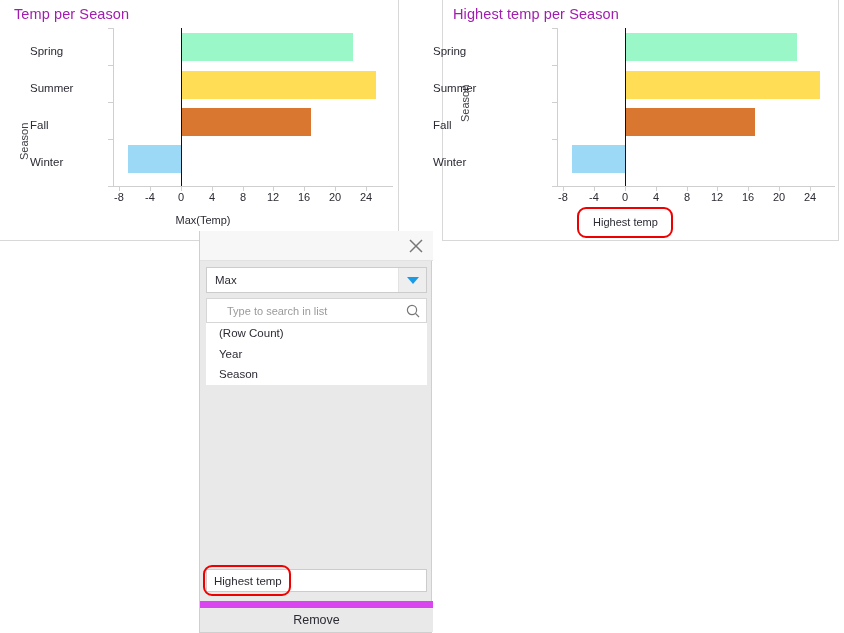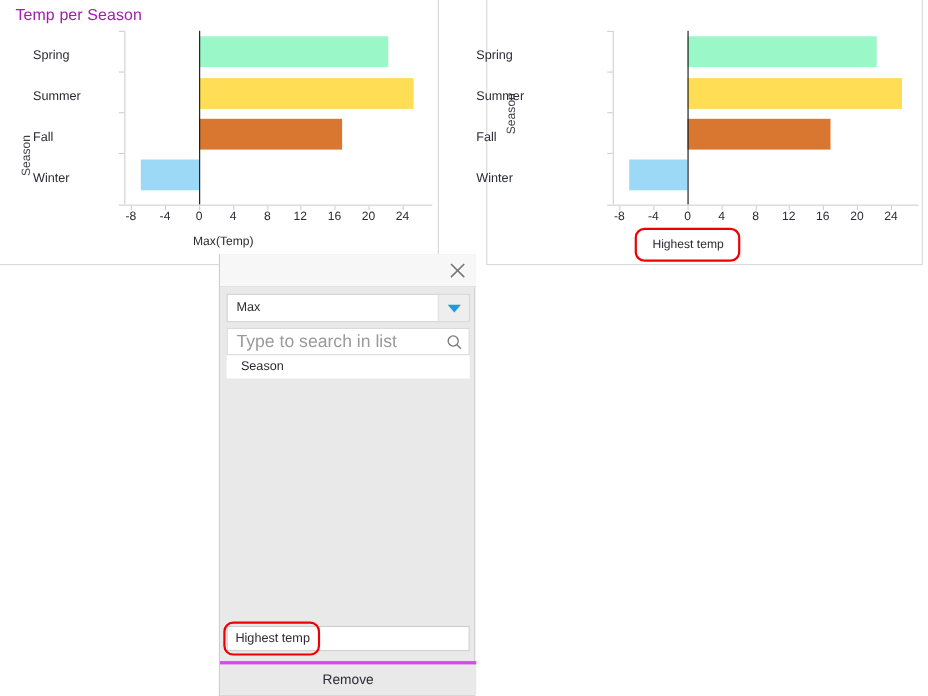--- a/index.html
+++ b/index.html
@@ -140,22 +140,22 @@
 
   .search-box {
     position: absolute;
     left: 6px; top: 67px;
     width: 221px; height: 25px;
     background: #ffffff;
     border: 1px solid #d6d6d6;
     display: flex; align-items: center;
   }
   .search-placeholder {
-    font-size: 16px; color: #9a9a9a;
-    padding-left: 8px; flex: 1;
+    font-size: 11px; color: #9a9a9a;
+    padding-left: 20px; flex: 1;
     white-space: nowrap;
   }
   .search-icon { width: 26px; display:flex; align-items:center; justify-content:center; }
   .list-items {
     position: absolute;
     left: 6px; top: 92px;
     width: 221px;
   }
   .list-item {
     position: relative;
@@ -183,21 +183,21 @@
     border: 1px solid #cccccc;
     display: flex; align-items: center;
     padding-left: 7px;
     font-size: 11.5px;
     color: #2b2b34;
   }
   .remove-bar {
     position: absolute;
     left: 0; bottom: 0;
     width: 233px; height: 31px;
-    border-top: 3px solid #d946ef;
+    border-top: 7px solid #d946ef;
     background: #e9e9e9;
     display: flex; align-items: center; justify-content: center;
     font-size: 12.5px;
     color: #2b2b34;
     cursor: pointer;
   }
 </style>
 </head>
 <body>
 
@@ -247,20 +247,21 @@
       <div class="x-tick-label" style="left:258px; top:191px; width:30px;">12</div>
       <div class="x-tick-label" style="left:289px; top:191px; width:30px;">16</div>
       <div class="x-tick-label" style="left:320px; top:191px; width:30px;">20</div>
       <div class="x-tick-label" style="left:351px; top:191px; width:30px;">24</div>
 
       <div class="x-axis-title" style="left:143px; top:214px; width:120px;">Max(Temp)</div>
     </div>
   </div>
 
   <div class="chart-panel" id="chart-right">
+    <div class="chart-title">Highest temp per Season</div>
     <div class="plot-wrap">
 
       <div class="y-axis-title" style="left:16px; top:122px;">Season</div>
 
       <div class="cat-label" style="left:-10px; top:45px; width:90px;">Spring</div>
       <div class="cat-label" style="left:-10px; top:82px; width:90px;">Summer</div>
       <div class="cat-label" style="left:-10px; top:119px; width:90px;">Fall</div>
       <div class="cat-label" style="left:-10px; top:156px; width:90px;">Winter</div>
 
       <div class="axis-line-v" style="left:114px; top:28px; height:158px;"></div>
@@ -326,20 +327,26 @@
       <div class="search-icon">
         <svg width="14" height="14" viewBox="0 0 14 14" aria-hidden="true">
           <circle cx="6" cy="6" r="4.6" fill="none" stroke="#777" stroke-width="1.2"></circle>
           <line x1="9.4" y1="9.4" x2="13" y2="13" stroke="#777" stroke-width="1.2"></line>
         </svg>
       </div>
     </div>
 
     <div class="list-items">
       <div class="list-item">
+        <span>(Row Count)</span>
+      </div>
+      <div class="list-item">
+        <span>Year</span>
+      </div>
+      <div class="list-item">
         <span>Season</span>
       </div>
     </div>
 
     <div class="name-field">
       <span>Highest temp</span>
     </div>
     <div class="red-ring" style="left:3px; top:334px; width:88px; height:31px;"></div>
 
     <div class="remove-bar">

